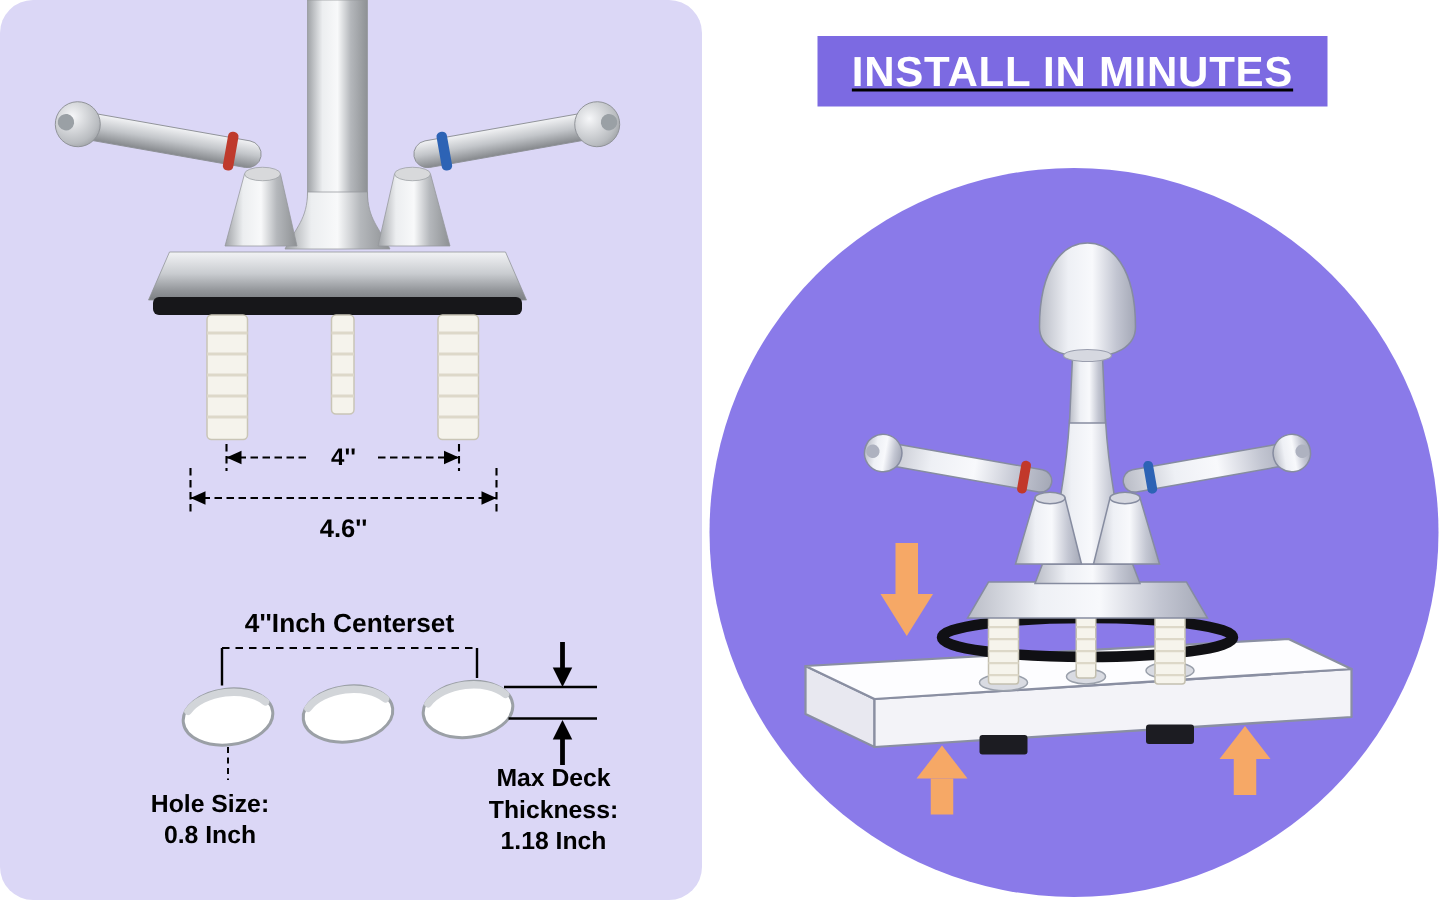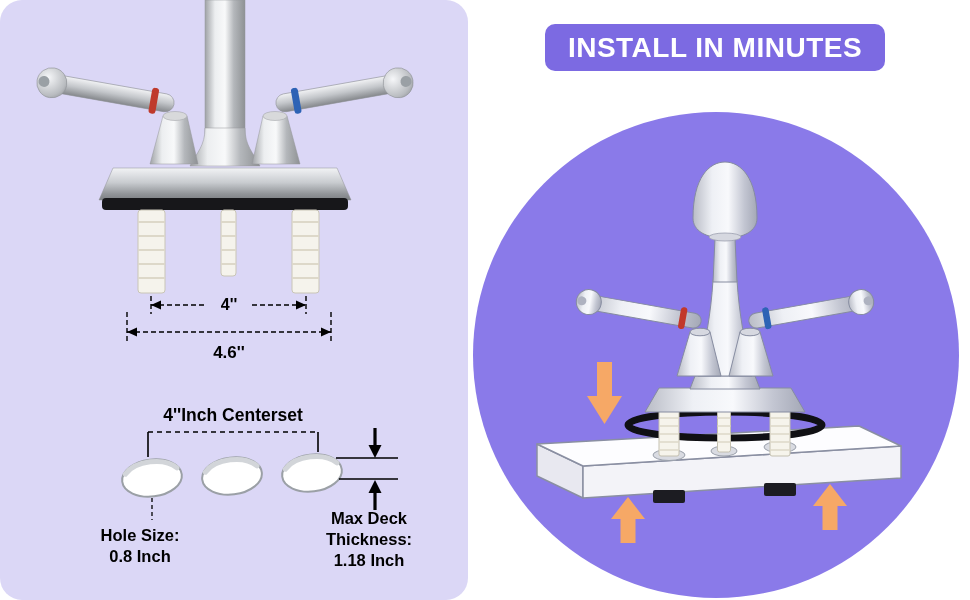--- a/index.html
+++ b/index.html
@@ -2,21 +2,21 @@
 <html><head>
 <meta charset="utf-8">
 <style>
   html,body{margin:0;padding:0;background:#ffffff;}
   .canvas{position:relative;width:970px;height:600px;background:#ffffff;overflow:hidden;
           font-family:"Liberation Sans",sans-serif;}
   .left-panel{position:absolute;left:0;top:0;width:468px;height:600px;
               background:#dbd7f6;border-radius:22px;}
   .left-art{position:absolute;left:0;top:0;}
   .badge{position:absolute;left:545px;top:24px;width:340px;height:47px;background:#7c6ae2;
-         border-radius:10px;display:flex;align-items:center;justify-content:center;}
+         border-radius:0;display:flex;align-items:center;justify-content:center;text-decoration:underline;}
   .badge span{color:#ffffff;font-weight:bold;font-size:28px;letter-spacing:.5px;}
   .install-circle{position:absolute;left:473px;top:112px;width:486px;height:486px;
                   border-radius:50%;background:#8a7ae9;overflow:hidden;}
   text{fill:#000;font-weight:bold;font-family:"Liberation Sans",sans-serif;}
 </style>
 </head>
 <body>
 
 <div class="canvas">
 

